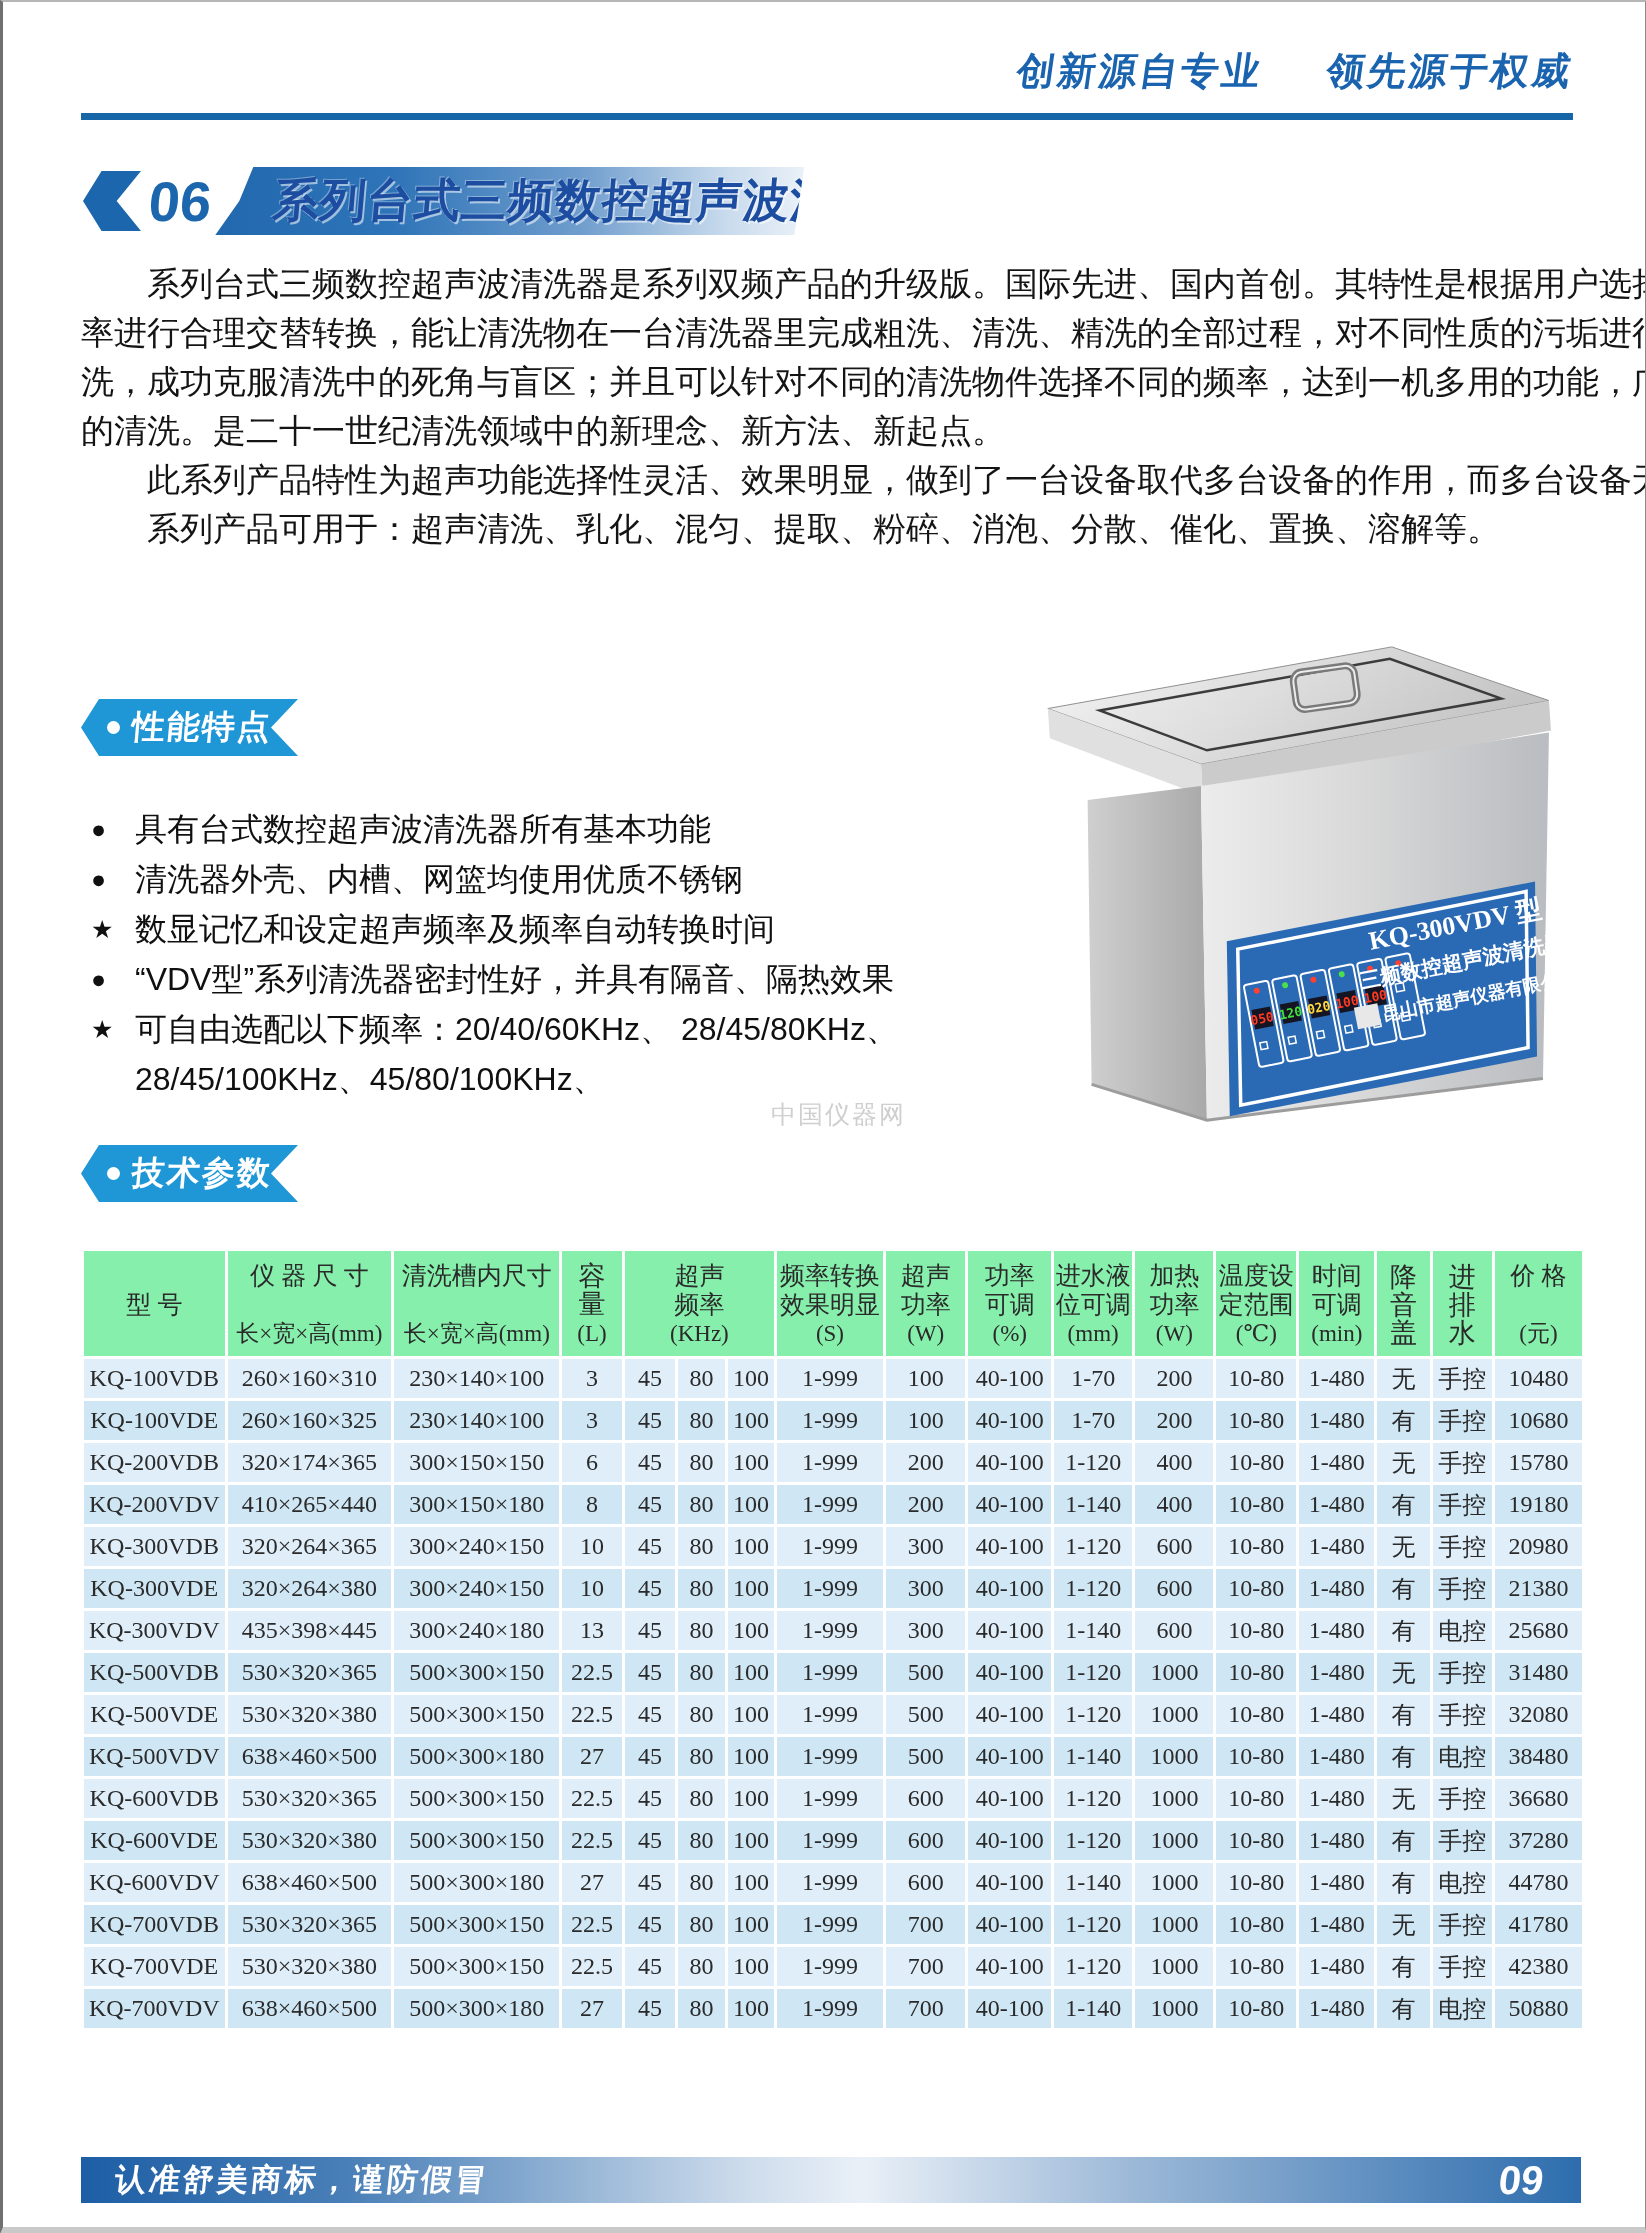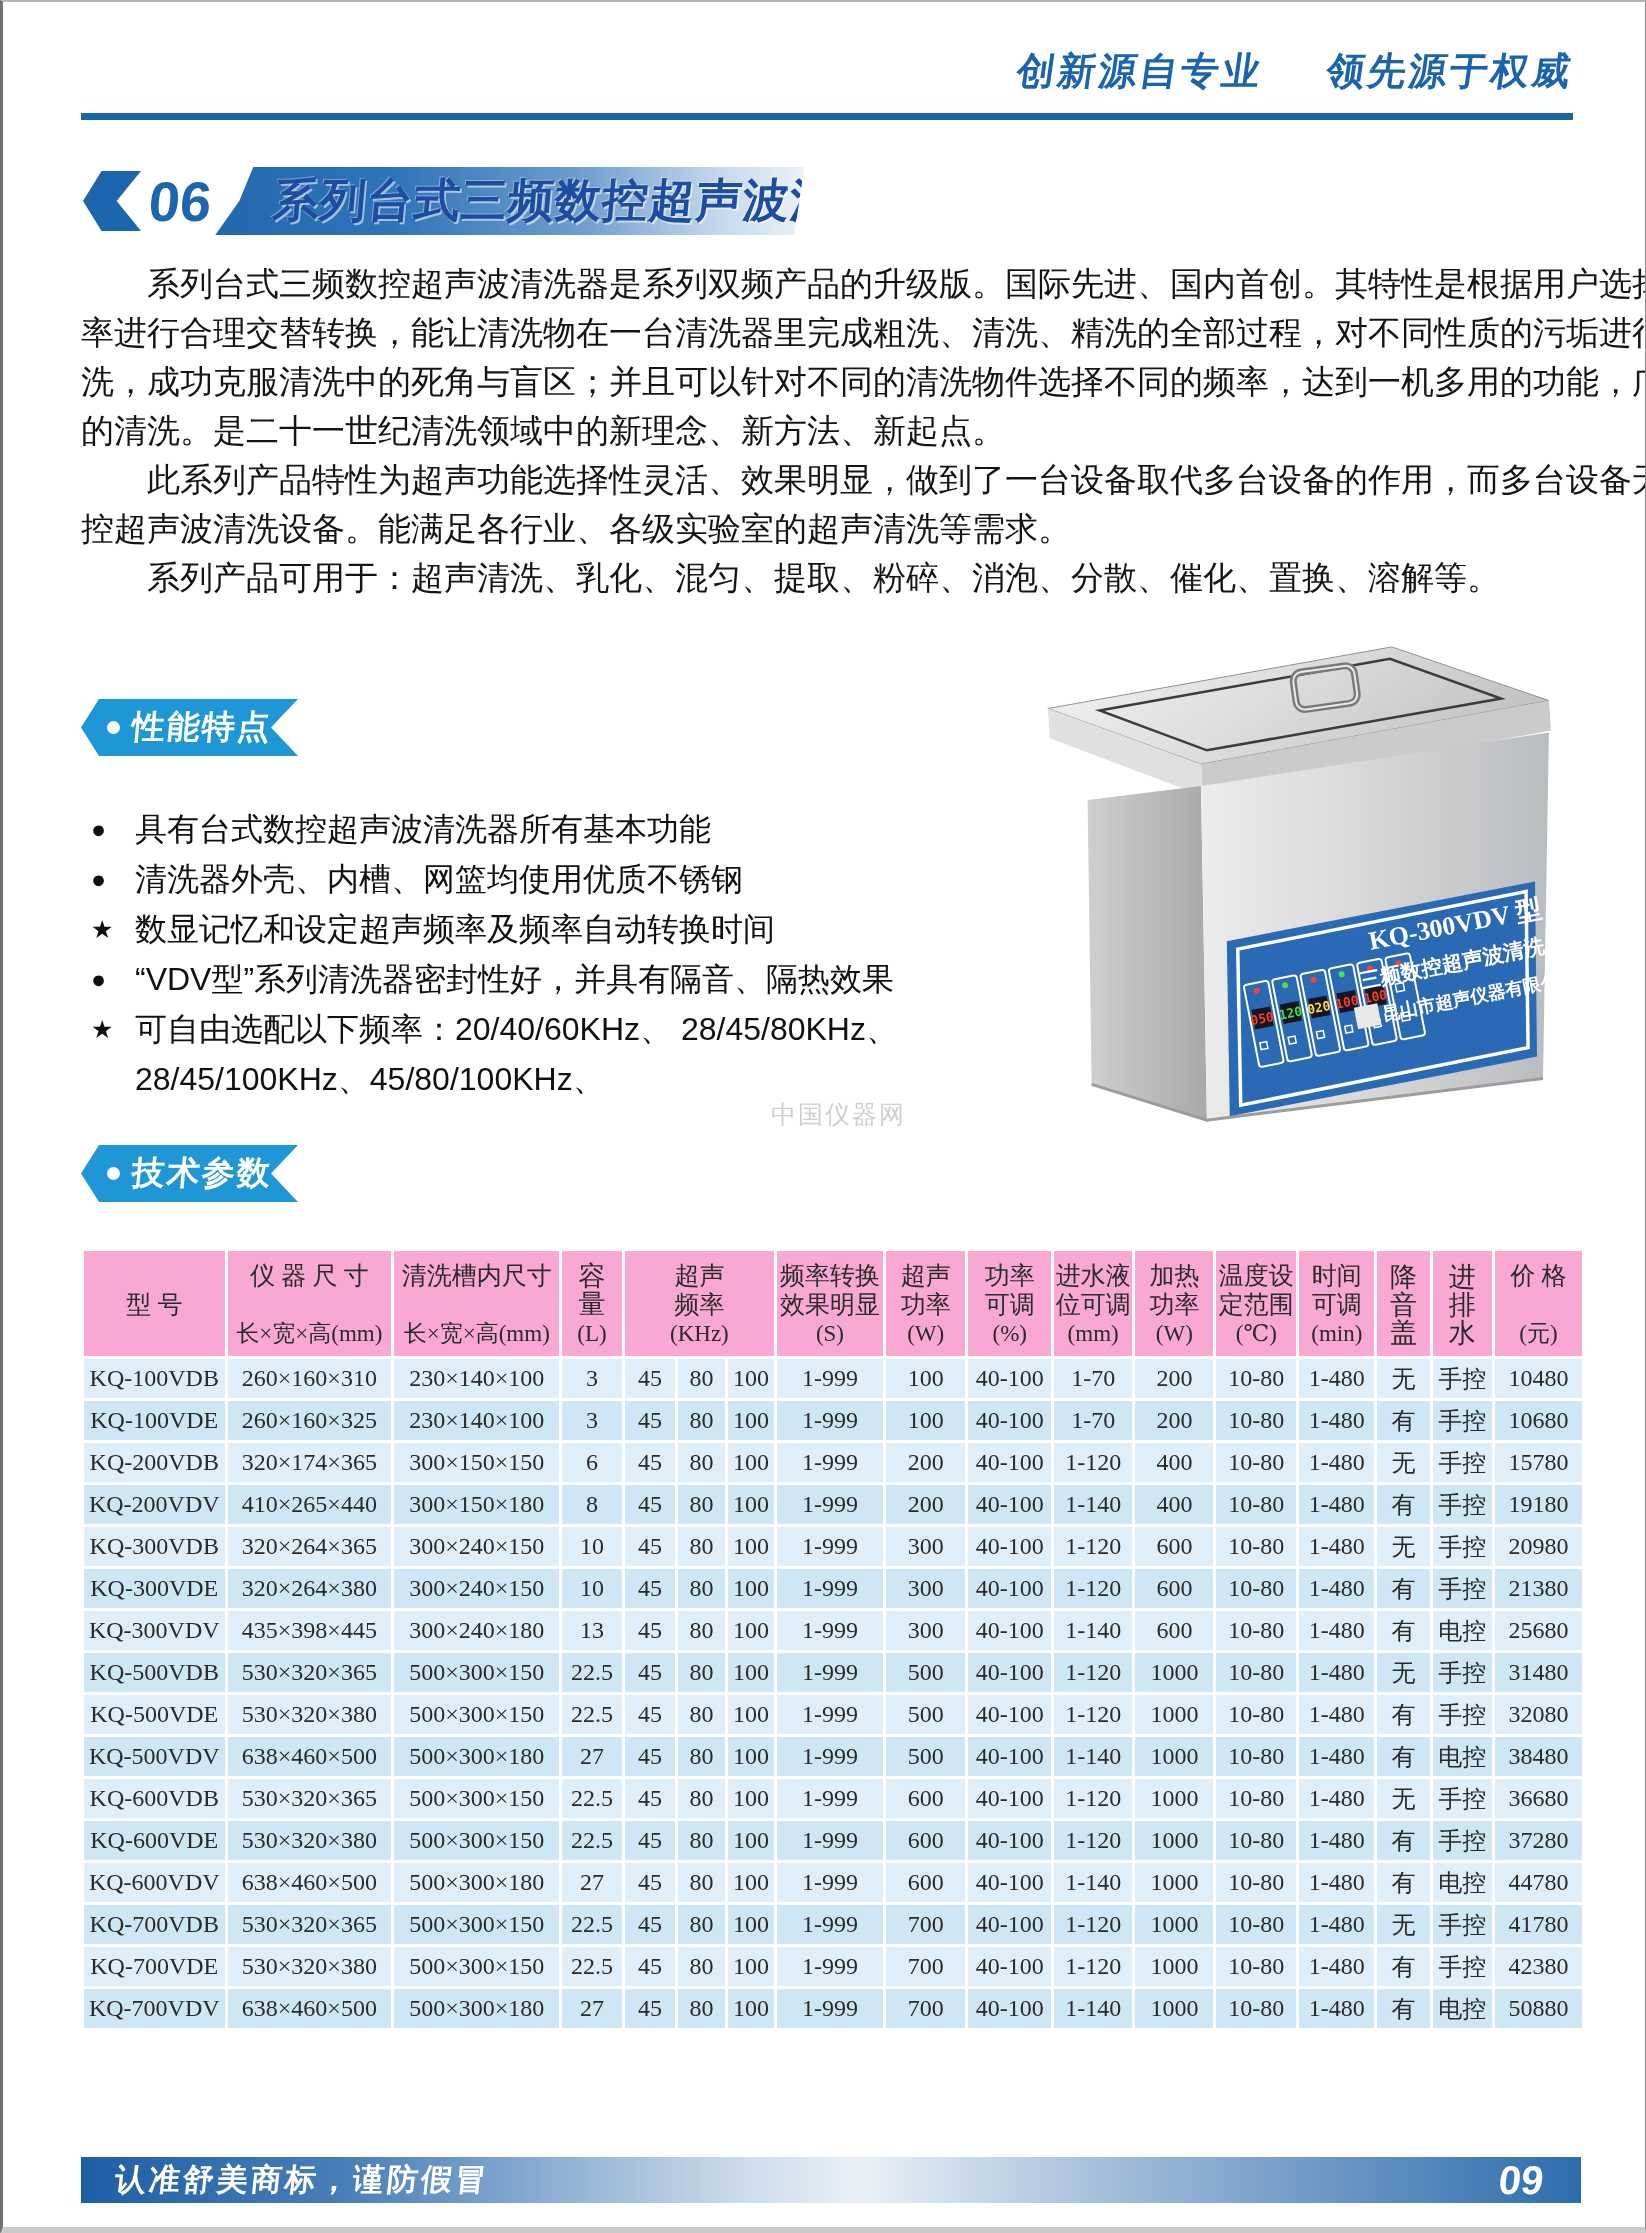--- a/index.html
+++ b/index.html
@@ -46,21 +46,21 @@
 
   
   .watermark{position:absolute;left:768px;top:1096px;font-size:25px;color:#cfcfcf;letter-spacing:2px;}
 
   
   .product{position:absolute;left:993px;top:627px;width:567px;height:519px;}
 
   
   .specs-table{position:absolute;left:78px;top:1246px;width:1504px;border-collapse:separate;border-spacing:3px;
                font-family:"Liberation Serif","DejaVu Serif",serif;color:#2a2a2a;table-layout:fixed;}
-  .specs-table th{background:#f9a8d4;font-weight:normal;height:101px;padding:0;}
+  .specs-table th{background:#86efac;font-weight:normal;height:101px;padding:0;}
   .specs-table td{height:39px;text-align:center;font-size:24px;background:#dfeef9;padding:0;white-space:nowrap;overflow:hidden;}
   .specs-table tbody tr:nth-child(even) td{background:#cfe6f4;}
   .h-wrap{height:100%;display:flex;flex-direction:column;justify-content:space-between;align-items:center;
           padding:10px 0 8px;box-sizing:border-box;font-size:25px;line-height:29px;}
   .h-wrap.center{justify-content:center;}
   .h-unit{font-size:23px;}
   .v-text{width:27px;word-break:break-all;line-height:28px;font-size:27px;margin:auto;text-align:center;}
 
   
   .footer{position:absolute;left:78px;top:2155px;width:1500px;height:46px;display:flex;align-items:center;justify-content:space-between;
@@ -88,21 +88,20 @@
 
   <div class="intro">
     <div class="pgroup">
         <div class="pline">系列台式三频数控超声波清洗器是系列双频产品的升级版。国际先进、国内首创。其特性是根据用户选择不同的三种超声频</div>
         <div class="pline">率进行合理交替转换，能让清洗物在一台清洗器里完成粗洗、清洗、精洗的全部过程，对不同性质的污垢进行全方位的彻底清</div>
         <div class="pline">洗，成功克服清洗中的死角与盲区；并且可以针对不同的清洗物件选择不同的频率，达到一机多用的功能，广泛运用于各个行业</div>
         <div class="pline">的清洗。是二十一世纪清洗领域中的新理念、新方法、新起点。</div>
       </div>
     <div class="pgroup">
         <div class="pline">此系列产品特性为超声功能选择性灵活、效果明显，做到了一台设备取代多台设备的作用，而多台设备无法取代一台三频数</div>
-        <div class="pline">控超声波清洗设备。能满足各行业、各级实验室的超声清洗等需求。</div>
       </div>
     <div class="pgroup">
         <div class="pline">系列产品可用于：超声清洗、乳化、混匀、提取、粉碎、消泡、分散、催化、置换、溶解等。</div>
       </div>
   </div>
 
   <div class="badge perf">
     <span class="dot"></span>
     <span class="btext">性能特点</span>
   </div>

